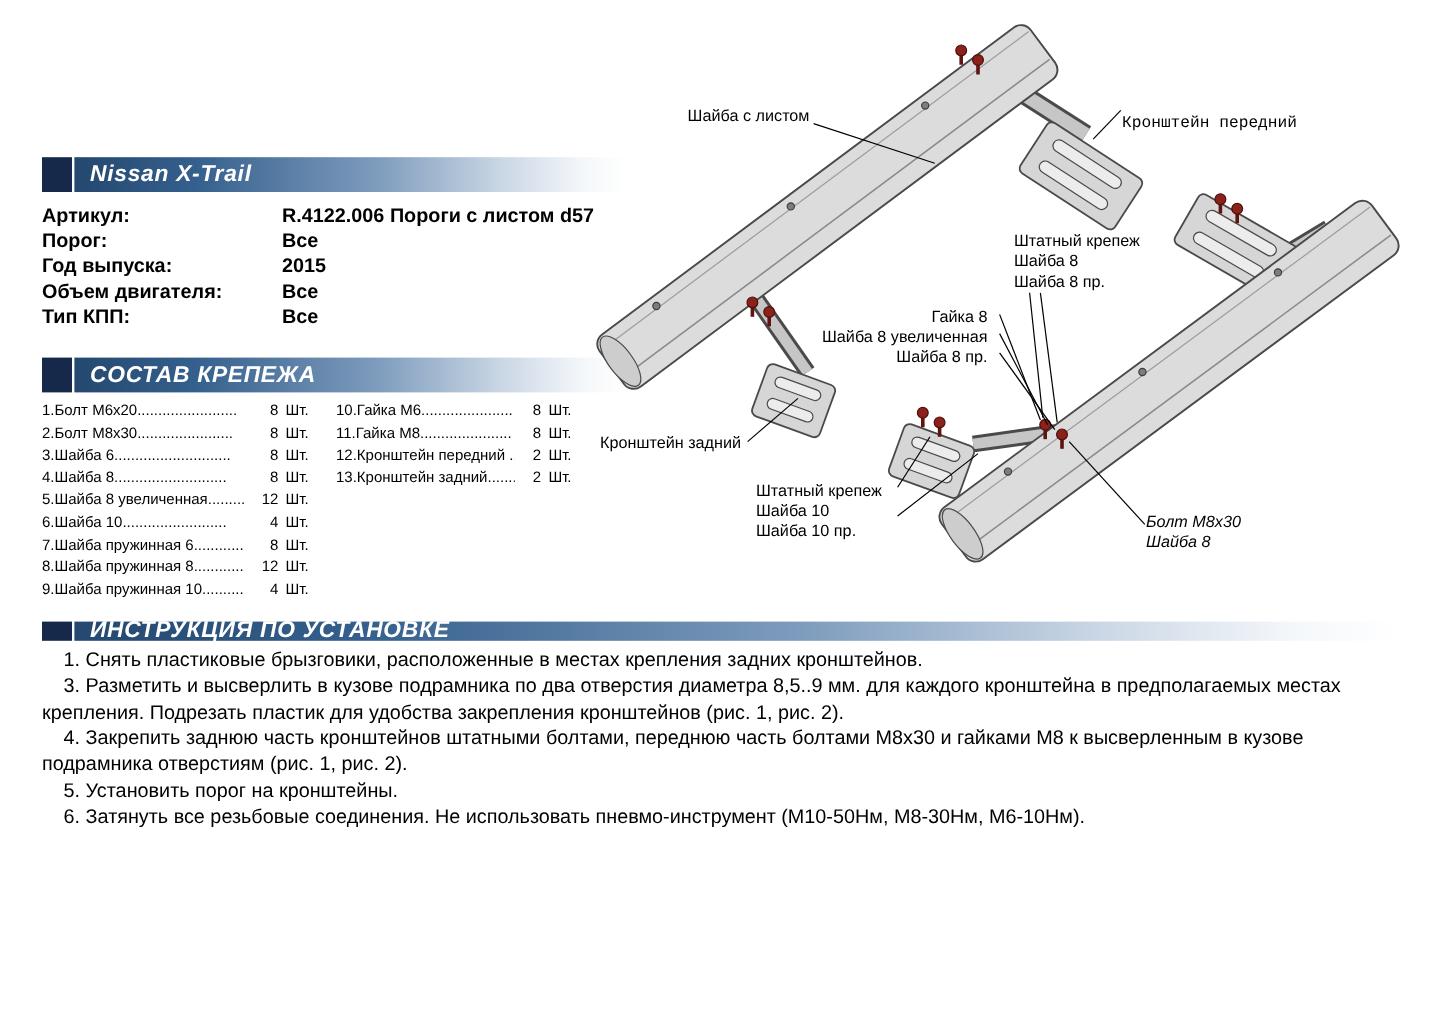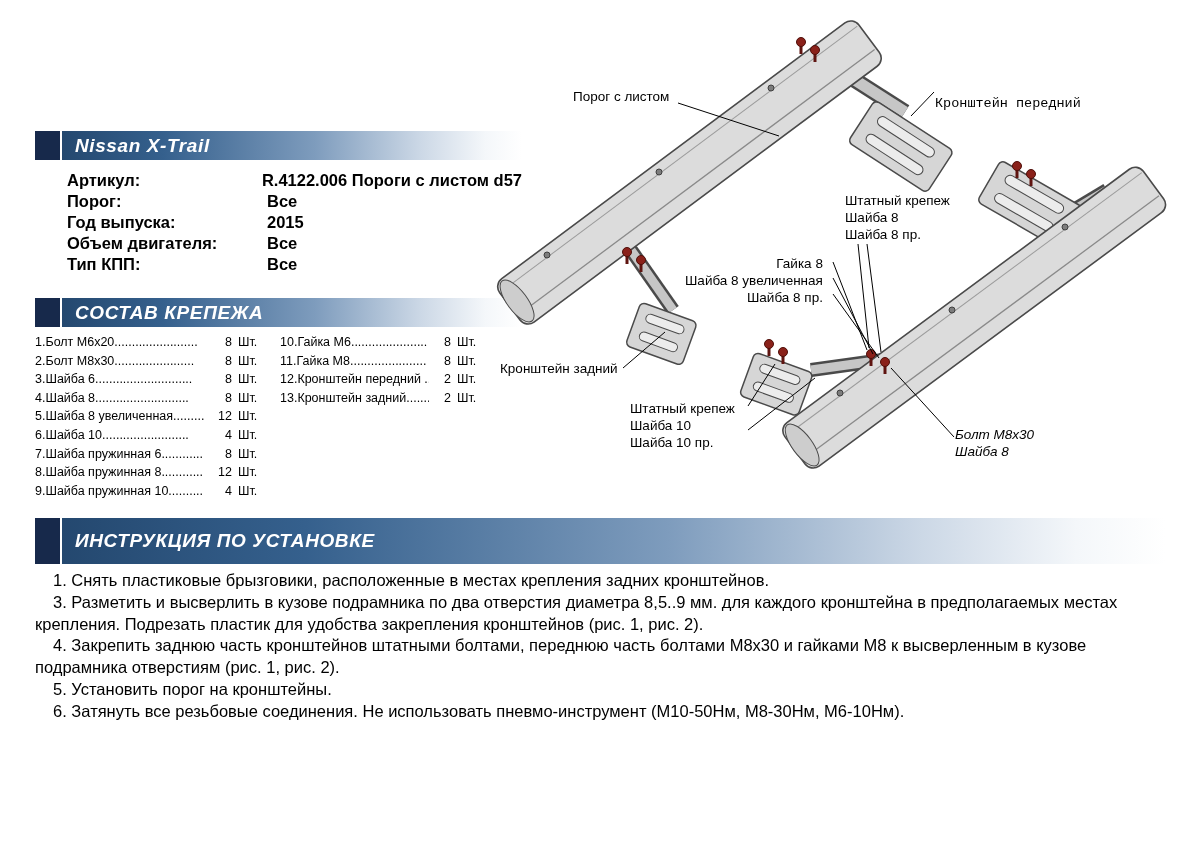--- a/index.html
+++ b/index.html
@@ -10,39 +10,39 @@
   
   .hbar{display:flex;align-items:stretch;height:29px;}
   .hbar-sq{width:25px;background:#17294b;margin-right:2px;}
   .hbar-main{
     flex:1;display:flex;align-items:center;padding-left:13px;
     background:linear-gradient(90deg,#24486f 0%,#35608d 22%,#7e9cbd 55%,#ccd8e6 78%,#f4f7fa 92%,#ffffff 100%);
     color:#fff;font-weight:bold;font-size:19px;letter-spacing:.6px;white-space:nowrap;font-style:italic;
   }
   
   .left-col{position:absolute;left:35px;top:131px;width:487px;}
-  .specs{margin-top:10px;margin-left:32px;}
+  .specs{margin-top:10px;}
   .spec-row{display:flex;height:21px;line-height:21px;font-size:16.5px;font-weight:bold;}
   .spec-label{width:188px;white-space:nowrap;}
   .spec-value{padding-left:12px;white-space:nowrap;}
   .hw-bar{margin-top:23px;}
   .parts{display:flex;margin-top:6px;font-size:12.5px;}
   .parts-col1{width:233px;}
   .parts-col2{width:207px;margin-left:12px;}
   .part-row{display:flex;height:18.6px;line-height:18.6px;white-space:nowrap;}
   .part-name{flex:1 1 auto;overflow:hidden;}
   .part-qty{width:22px;text-align:right;flex:none;}
   .part-unit{width:30px;margin-left:6px;flex:none;}
   
   .diagram{position:absolute;left:480px;top:10px;width:712px;height:505px;}
   .diagram svg{position:absolute;left:0;top:0;}
   .dlabel{position:absolute;font-size:13.5px;line-height:17px;white-space:nowrap;}
   
   .instr{position:absolute;left:35px;top:518px;width:1130px;}
-  .instr-bar{height:46px;}
+  .instr-bar{height:16px;}
   .steps{margin-top:6px;}
   .steps p{margin:0;font-size:16.5px;line-height:21.8px;text-indent:18px;}
 </style>
 </head>
 <body>
 
 <div class="sheet">
 
   <div class="left-col">
 
@@ -265,21 +265,21 @@
         <path d="M352,252 L386,340"></path>
         <path d="M352,268 L392,344"></path>
         <path d="M352,284 L398,348"></path>
         <path d="M142,358 L184,322"></path>
         <path d="M267,396 L294,354"></path>
         <path d="M267,420 L334,368"></path>
         <path d="M473,427 L410,358"></path>
       </g>
     </svg>
 
-    <div class="dlabel" style="left:93px;top:78px;">Порог с листом</div>
+    <div class="dlabel" style="left:93px;top:78px;">Шайба с листом</div>
     <div class="dlabel" style="left:455px;top:85px;font-family:Liberation Mono, monospace;">Кронштейн передний</div>
     <div class="dlabel" style="left:365px;top:182px;">
       <div>Штатный крепеж</div>
       <div>Шайба 8</div>
       <div>Шайба 8 пр.</div>
     </div>
     <div class="dlabel" style="left:205px;top:245px;text-align:right;">
       <div>Гайка 8</div>
       <div>Шайба 8 увеличенная</div>
       <div>Шайба 8 пр.</div>

